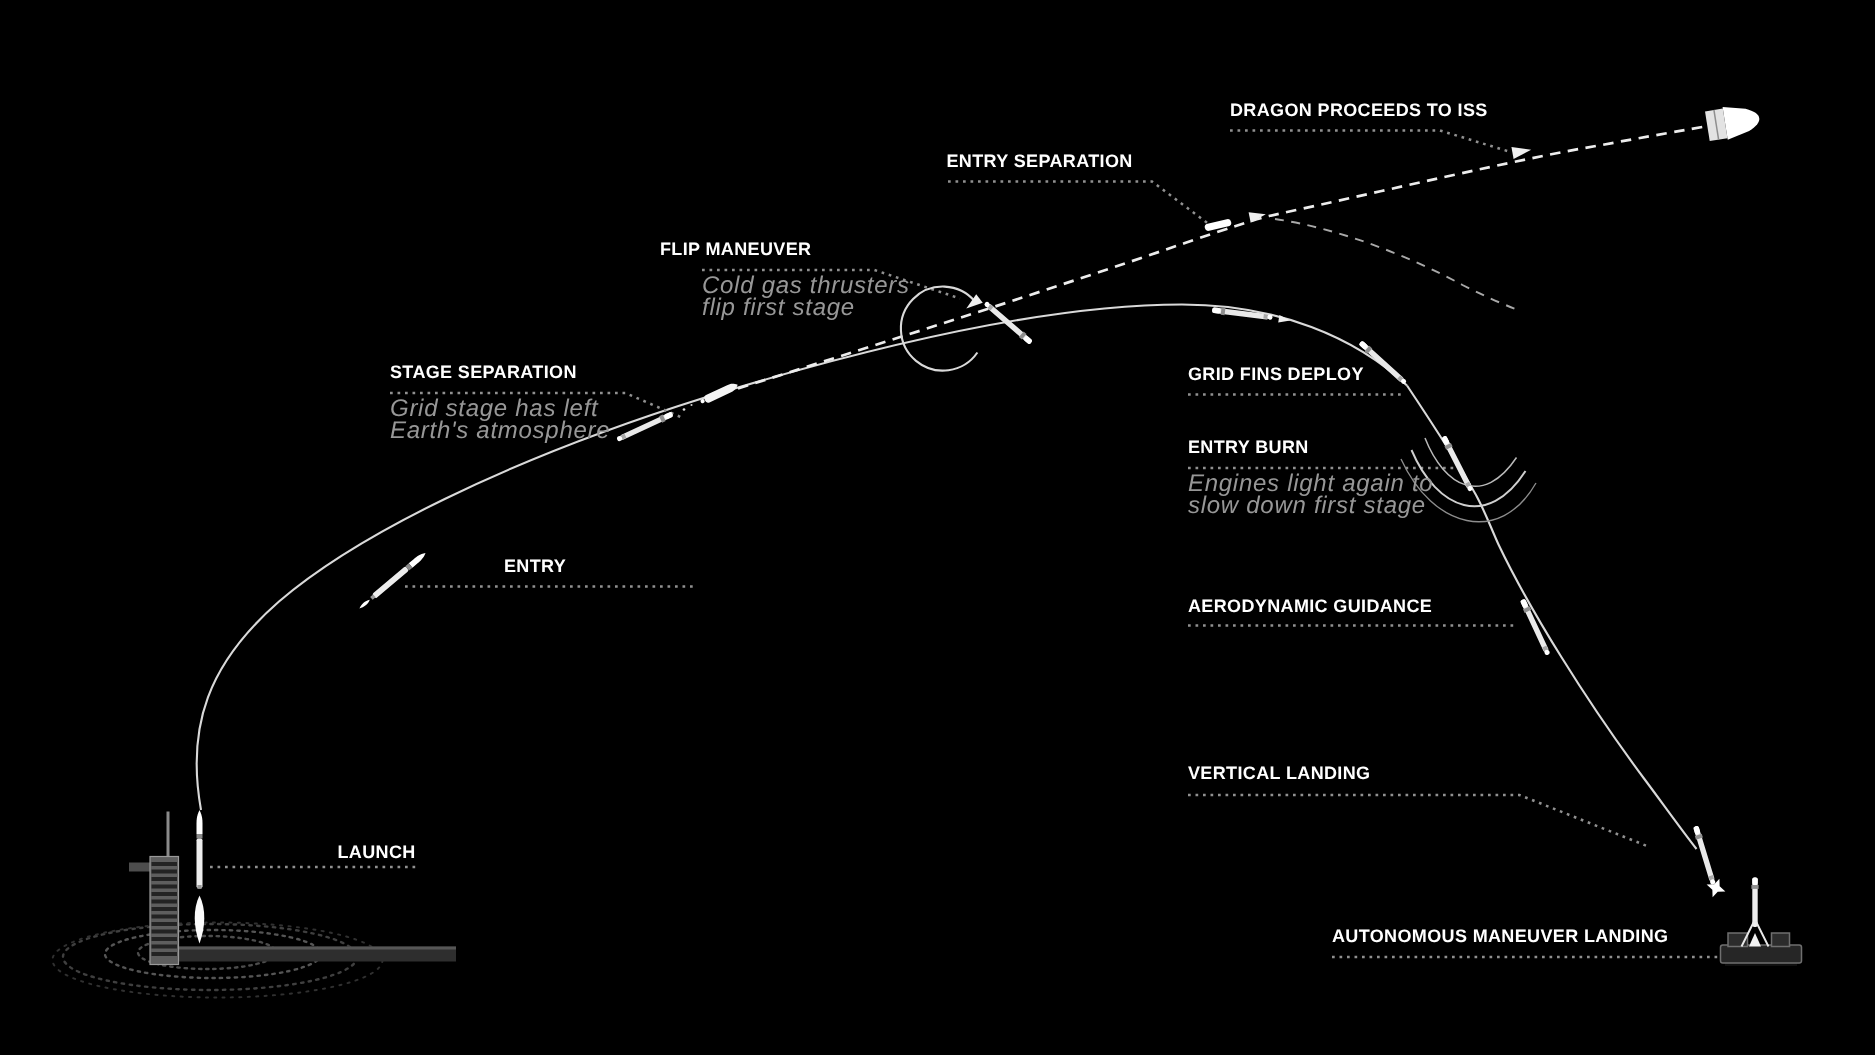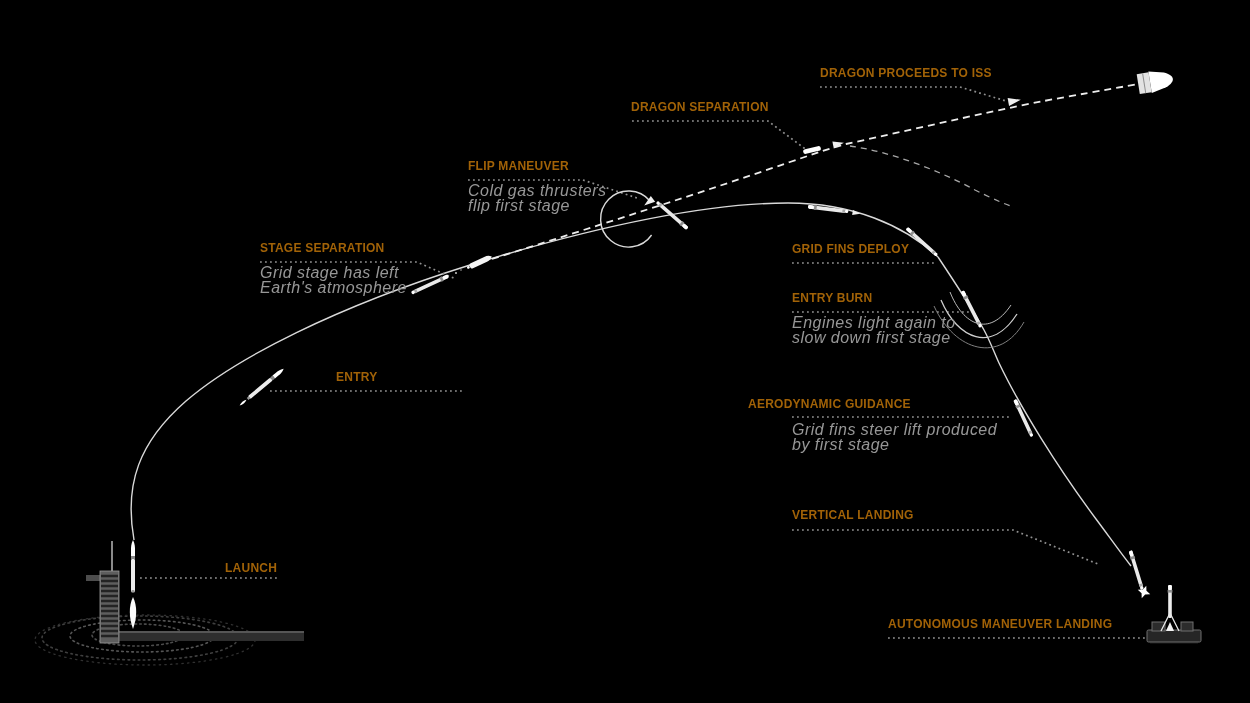--- a/index.html
+++ b/index.html
@@ -1,32 +1,32 @@
 <!DOCTYPE html>
 <html><head>
 <meta charset="utf-8">
 <style>
   html,body{margin:0;padding:0;background:#000;}
   #canvas{position:relative;width:1250px;height:703px;background:#000;overflow:hidden;
           font-family:"Liberation Sans",sans-serif;}
   #scene{position:absolute;left:0;top:0;}
-  .label{position:absolute;color:#a16207;font-weight:bold;font-size:12px;
+  .label{position:absolute;color:#ffffff;font-weight:bold;font-size:12px;
          letter-spacing:.02em;white-space:nowrap;}
   .sub{position:absolute;color:#979797;font-size:16px;line-height:15px;
        letter-spacing:.03em;white-space:nowrap;font-style:italic;}
   
   #lbl-launch{left:225px;top:561px}
   #lbl-ascent{left:336px;top:370px}
   #lbl-stagesep{left:260px;top:241px}   #sub-stagesep{left:260px;top:265px}
-  #lbl-flip{left:468px;top:159px}       #sub-flip{left:468px;top:183px}
+  #lbl-flip{left:440px;top:159px}       #sub-flip{left:468px;top:183px}
   #lbl-dragonsep{left:631px;top:100px}
   #lbl-iss{left:820px;top:66px}
   #lbl-gridfins{left:792px;top:242px}
   #lbl-entry{left:792px;top:291px}      #sub-entry{left:792px;top:315px}
-  #lbl-aero{left:748px;top:397px}       #sub-aero{left:792px;top:422px}
+  #lbl-aero{left:792px;top:397px}       #sub-aero{left:792px;top:422px}
   #lbl-vertical{left:792px;top:508px}   #sub-vertical{left:792px;top:534px}
   #lbl-droneship{left:888px;top:617px}
 </style>
 </head>
 <body>
 
 <div id="canvas">
 
   <svg id="scene" width="1250" height="703" viewBox="0 0 1250 703">
     <defs>
@@ -189,35 +189,31 @@
     <div>Grid stage has left</div>
     <div>Earth's atmosphere</div>
   </div>
 
   <div class="label" id="lbl-flip">FLIP MANEUVER</div>
   <div class="sub" id="sub-flip">
     <div>Cold gas thrusters</div>
     <div>flip first stage</div>
   </div>
 
-  <div class="label" id="lbl-dragonsep">DRAGON SEPARATION</div>
+  <div class="label" id="lbl-dragonsep">ENTRY SEPARATION</div>
 
   <div class="label" id="lbl-iss">DRAGON PROCEEDS TO ISS</div>
 
   <div class="label" id="lbl-gridfins">GRID FINS DEPLOY</div>
 
   <div class="label" id="lbl-entry">ENTRY BURN</div>
   <div class="sub" id="sub-entry">
     <div>Engines light again to</div>
     <div>slow down first stage</div>
   </div>
 
   <div class="label" id="lbl-aero">AERODYNAMIC GUIDANCE</div>
-  <div class="sub" id="sub-aero">
-    <div>Grid fins steer lift produced</div>
-    <div>by first stage</div>
-  </div>
 
   <div class="label" id="lbl-vertical">VERTICAL LANDING</div>
 
   <div class="label" id="lbl-droneship">AUTONOMOUS MANEUVER LANDING</div>
 
 </div>
 
 </body></html>

